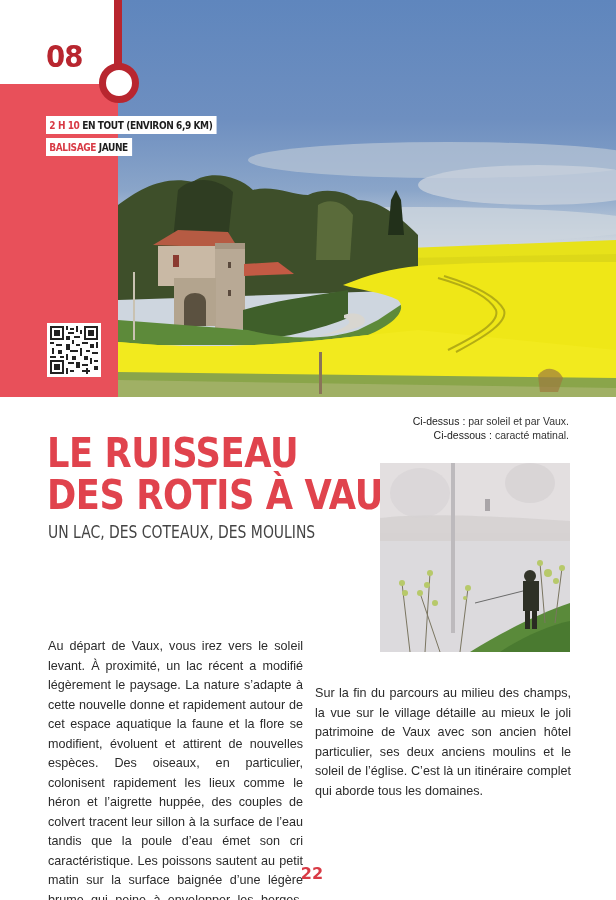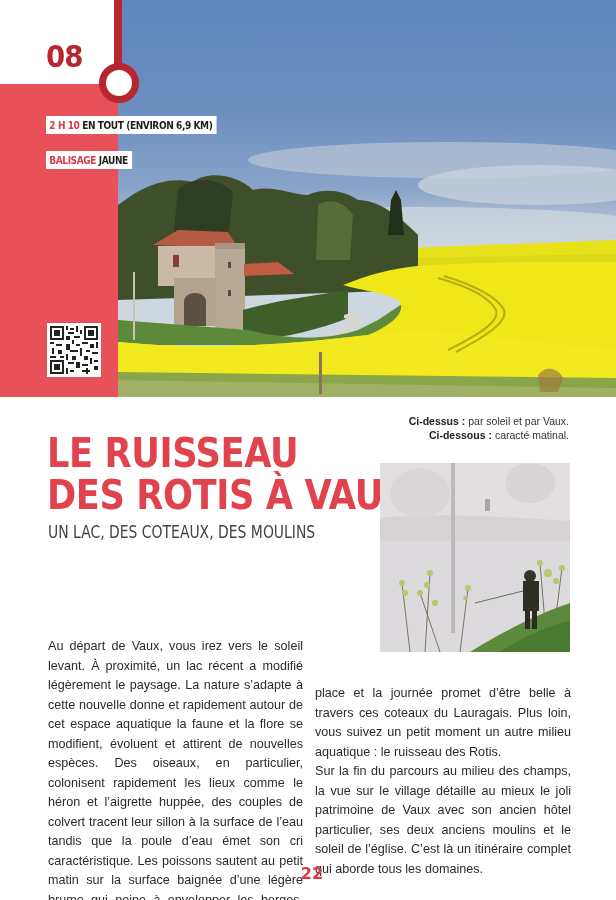--- a/index.html
+++ b/index.html
@@ -31,40 +31,40 @@
       border: 7px solid #b8262f; border-radius: 50%; background: #fff; z-index: 3;
     }
     
     .hero-photo {
       position: absolute; left: 118px; top: 0; width: 498px; height: 397px; overflow: hidden;
       background: linear-gradient(180deg, #5f86bd 0%, #6e8fc0 30%, #8aa5c9 48%, #b3c3d6 56%, #c9d2dc 60%, #ced6df 62%);
     }
     .hero-photo svg { position: absolute; left: 0; top: 0; }
     .info-box {
       position: absolute; left: 46px; top: 116px; z-index: 4;
-      display: flex; flex-direction: column; gap: 17px;
+      display: flex; flex-direction: column; gap: 4px;
     }
     .info-line {
       background: #fff; padding: 2px 5px 1px 4px; display: inline-block; align-self: flex-start;
       font-family: "DejaVu Sans", sans-serif; font-weight: bold; font-size: 11px;
       letter-spacing: -0.5px; line-height: 15px; transform: scaleX(0.82); transform-origin: left;
     }
     .info-accent { color: #d83a45; }
     .info-dark { color: #1d1d1d; }
     .qr {
       position: absolute; left: 47px; top: 323px; width: 52px; height: 52px;
       background: #fff; padding: 1px; z-index: 4;
     }
     
     .captions {
       position: absolute; right: 47px; top: 414px; text-align: right;
       font-size: 10.5px; line-height: 14px; color: #333;
       font-family: "Liberation Sans", sans-serif;
     }
-    .captions b { font-weight: bold; color: #222; margin-top: 30px; }
+    .captions b { font-weight: normal; color: #222; margin-top: 30px; }
     
     .title {
       position: absolute; left: 47px; top: 432px; margin: 0;
       font-family: "DejaVu Sans", sans-serif; font-weight: bold;
       font-size: 41px; line-height: 42px; color: #e0434d;
       letter-spacing: -0.5px; transform: scaleX(0.86); transform-origin: left;
       white-space: nowrap;
     }
     .subtitle {
       position: absolute; left: 48px; top: 522px;
@@ -273,17 +273,16 @@
         <circle cx="176" cy="118" r="3"></circle>
         <circle cx="55" cy="140" r="3"></circle>
     </g>
   </svg>
 </div>
 
 <div class="col col-left">
   <p>Au départ de Vaux, vous irez vers le soleil levant. À proximité, un lac récent a modifié légèrement le paysage. La nature s’adapte à cette nouvelle donne et rapidement autour de cet espace aqua­tique la faune et la flore se modifient, évoluent et attirent de nouvelles espèces. Des oiseaux, en particulier, colonisent rapidement les lieux comme le héron et l’aigrette huppée, des couples de colvert tracent leur sillon à la surface de l’eau tandis que la poule d’eau émet son cri caracté­ristique. Les poissons sautent au petit matin sur la surface baignée d’une légère brume qui peine à envelopper les berges. Les pêcheurs ont pris</p>
 </div>
 <div class="col col-right">
-  <p>place et la journée promet d’être belle à travers ces coteaux du Lauragais. Plus loin, vous suivez un petit moment un autre milieu aquatique : le ruisseau des Rotis.</p>
   <p>Sur la fin du parcours au milieu des champs, la vue sur le village détaille au mieux le joli patri­moine de Vaux avec son ancien hôtel particulier, ses deux anciens moulins et le soleil de l’église. C’est là un itinéraire complet qui aborde tous les domaines.</p>
 </div>
 
 <div class="page-number">22</div>
 
 </body></html>

